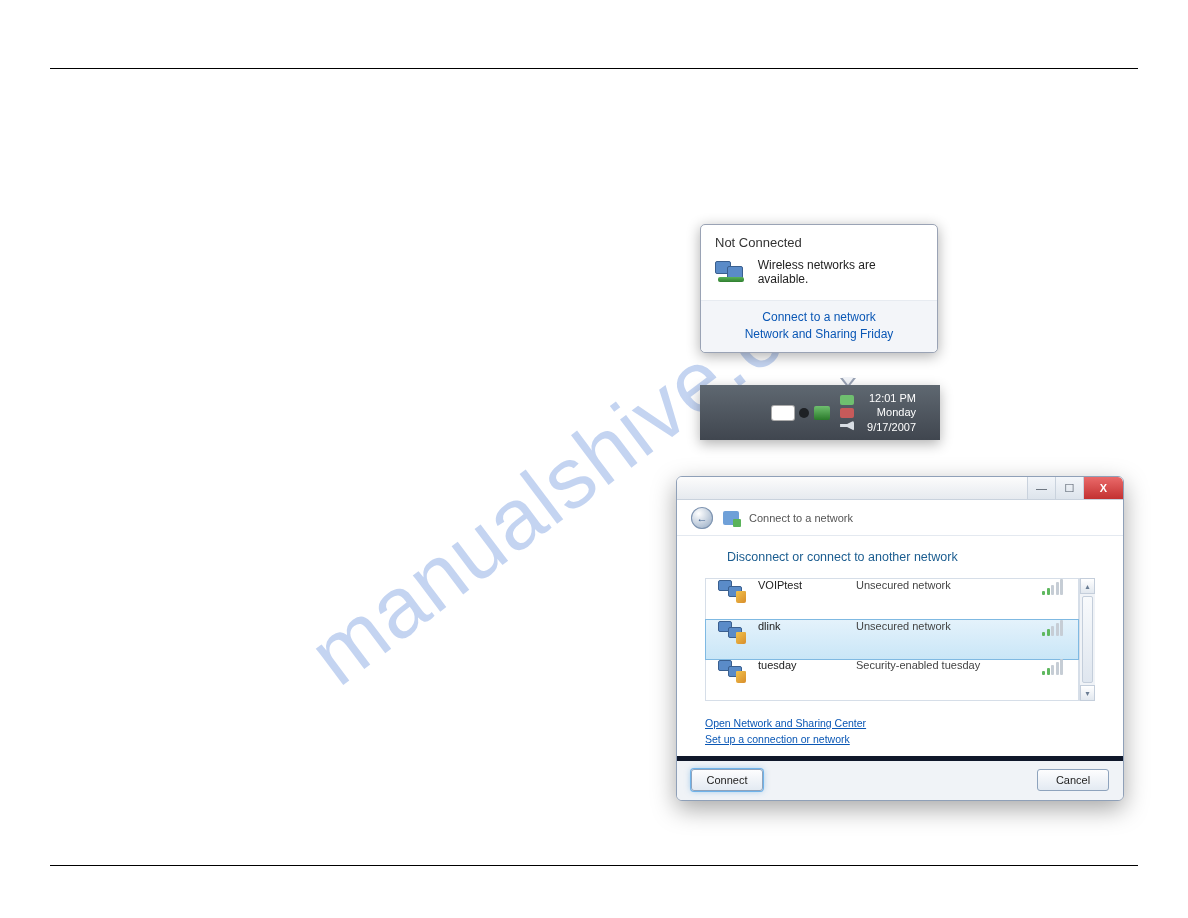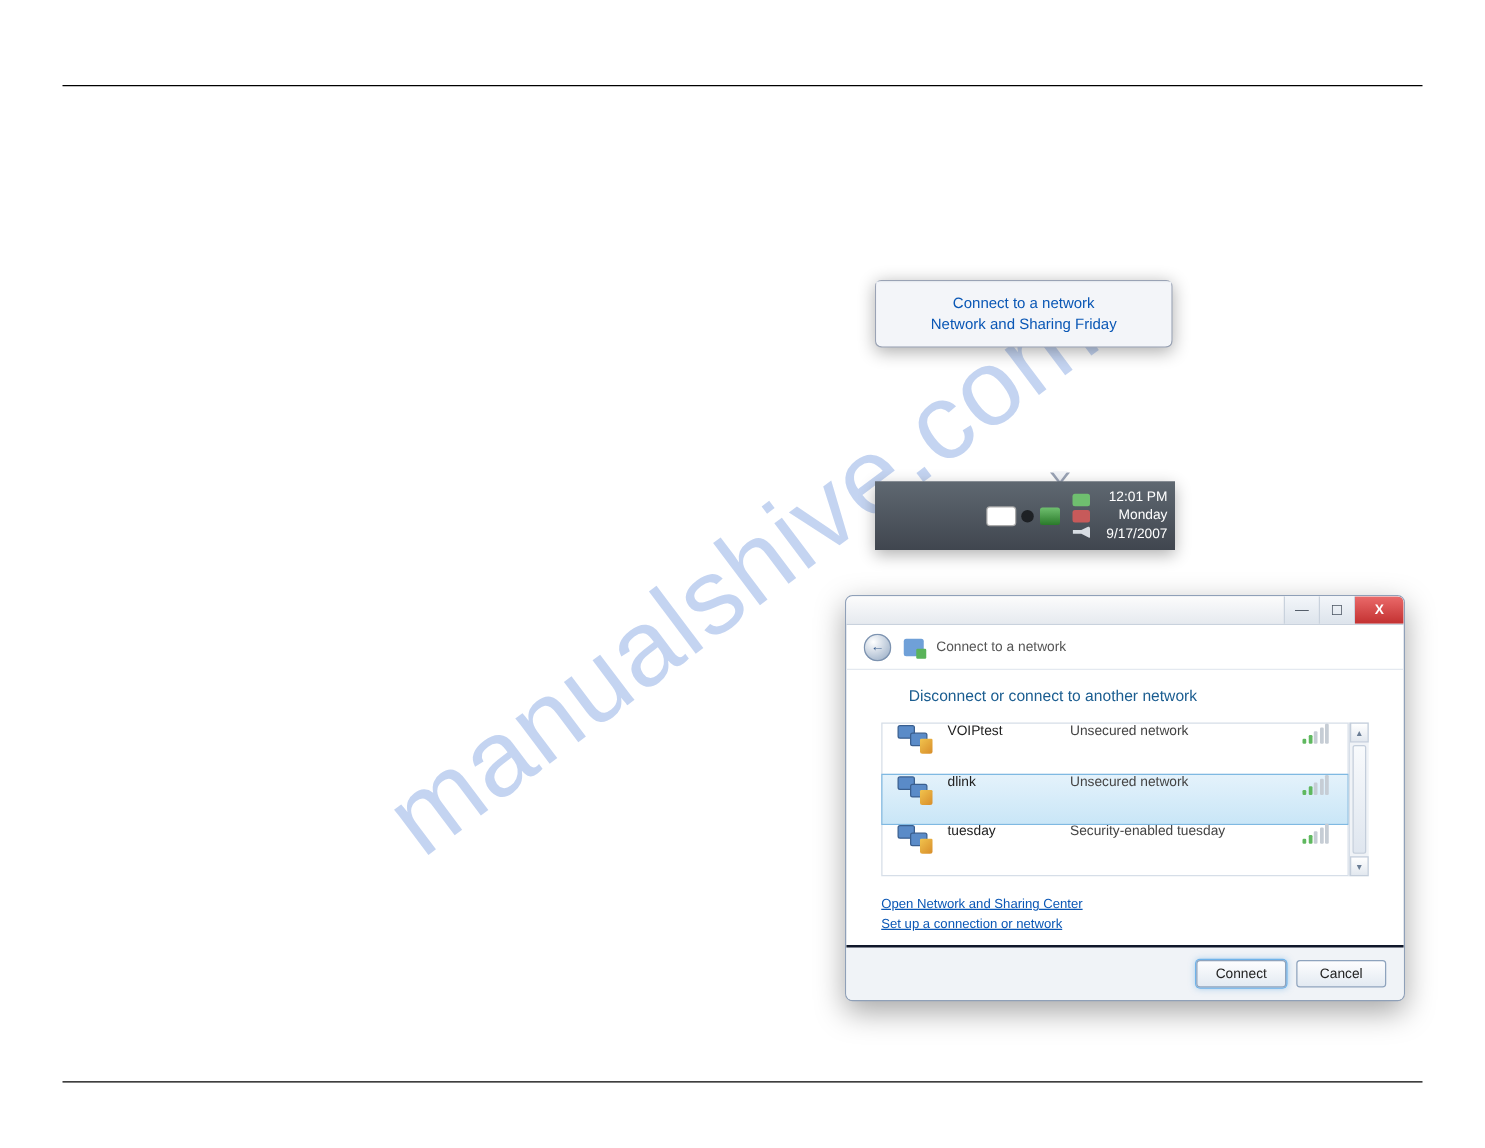--- a/index.html
+++ b/index.html
@@ -13,21 +13,21 @@
 .balloon-row { display:flex; align-items:center; gap:10px; }
 .bal-icon { width:34px; height:28px; position:relative; }
 .mon { position:absolute; width:16px; height:13px; background:#5a8bc8; border:1px solid #3a5f8f; border-radius:2px; }
 .mon.a { left:0; top:3px; } .mon.b { left:12px; top:8px; }
 .cable { position:absolute; left:3px; top:19px; width:26px; height:5px; background:linear-gradient(#5ab35a,#2f7f2f); border-radius:2px; }
 .balloon-msg { font-size:12px; color:#222; }
 .balloon-links { border-top:1px solid #e7ebf1; background:#f3f5f9; text-align:center; padding:8px 0; border-radius:0 0 5px 5px; }
 .balloon-links a { display:block; font-size:12px; color:#0a57b5; text-decoration:none; line-height:1.45; }
 .pointer { position:absolute; left:840px; top:378px; width:0; height:0; border-left:8px solid transparent; border-right:8px solid transparent; border-top:10px solid #9aa3b5; }
 .pointer::after { content:""; position:absolute; left:-6px; top:-11px; border-left:6px solid transparent; border-right:6px solid transparent; border-top:8px solid #f3f5f9; }
-.taskbar { position:absolute; left:700px; top:385px; width:240px; height:55px; background:linear-gradient(#5f6871,#40464f); display:flex; align-items:center; justify-content:flex-end; padding:0 6px; color:#fff; font-size:11px; box-shadow:0 4px 12px rgba(0,0,0,.3); }
+.taskbar { position:absolute; left:700px; top:385px; width:240px; height:55px; background:linear-gradient(#5f6871,#40464f); display:flex; align-items:center; justify-content:flex-end; padding:0 24px; color:#fff; font-size:11px; box-shadow:0 4px 12px rgba(0,0,0,.3); }
 .tray-icons { display:flex; align-items:center; gap:5px; }
 .ti { width:16px; height:14px; border-radius:2px; }
 .ti.batt { width:22px; background:#fff; box-shadow:0 0 0 1px #aaa; }
 .ti.plug { width:10px; height:10px; background:#1e2125; border-radius:50%; }
 .ti.shield { background:linear-gradient(#6fbf6f,#2a7a2a); }
 .ti.net3 { background:#c75a5a; }
 .ti.vol { width:10px; height:10px; background:#d8dde3; clip-path:polygon(0 35%,50% 35%,100% 0,100% 100%,50% 65%,0 65%); }
 .mini-col { display:flex; flex-direction:column; gap:3px; margin:0 5px; }
 .mini-col .ti { width:14px; height:10px; }
 .mini-col .ti.g { background:#6fbf6f; }
@@ -60,33 +60,44 @@
 .sig { width:24px; height:16px; display:flex; align-items:flex-end; gap:1.5px; margin-right:2px; }
 .sig span { width:3px; background:#c6cdd5; border-radius:1px; }
 .sig span:nth-child(1){height:4px} .sig span:nth-child(2){height:7px} .sig span:nth-child(3){height:10px} .sig span:nth-child(4){height:13px} .sig span:nth-child(5){height:16px}
 .sig .on { background:#5fb85f; }
 .scroll { position:absolute; right:0; top:0; bottom:0; width:16px; background:#f0f3f7; border-left:1px solid #d6dee8; display:flex; flex-direction:column; }
 .scroll .sbtn { height:16px; background:linear-gradient(#fff,#e2e8ef); border:1px solid #c4cedb; margin:0; font-size:8px; color:#6a7d94; display:flex; align-items:center; justify-content:center; }
 .scroll .thumb { flex:1; margin:2px; background:linear-gradient(#f8fafc,#dfe6ef); border:1px solid #c4cedb; border-radius:2px; }
 .net-list-wrap { position:relative; padding-right:16px; }
 .links2 { margin-top:14px; font-size:10.5px; }
 .links2 a { display:block; color:#0a57b5; text-decoration:underline; line-height:1.55; }
-.dlg-footer { height:44px; background:#f0f3f7; border-top:2px solid #0f172a; display:flex; align-items:center; justify-content:flex-end; gap:8px; padding:0 14px; }
+.dlg-footer { height:44px; background:#f0f3f7; border-top:5px solid #0f172a; display:flex; align-items:center; justify-content:space-between; gap:8px; padding:0 14px; }
 .btn { width:72px; height:22px; font-size:11px; border:1px solid #8ea3bd; border-radius:3px; background:linear-gradient(#fdfdfe,#e3eaf2); color:#222; }
 .btn.primary { box-shadow:0 0 0 1px #6fb3ea,0 0 6px rgba(60,150,220,.5); }
 .spacer { flex:1; }
 </style>
 </head>
 <body>
 
 <div class="rule top"></div>
 <div class="rule bottom"></div>
 <div class="watermark">manualshive.com</div>
 
 <div class="balloon">
+  <div class="balloon-top">
+    <div class="balloon-title">Not Connected</div>
+    <div class="balloon-row">
+      <div class="bal-icon">
+        <div class="mon a"></div>
+          <div class="mon b"></div>
+          <div class="cable"></div>
+      </div>
+      <div class="balloon-msg">Wireless networks are available.</div>
+    </div>
+  </div>
   <div class="balloon-links">
     <a href="#">Connect to a network</a>
     <a href="#">Network and Sharing Friday</a>
   </div>
 </div>
 <div class="pointer"></div>
 
 <div class="taskbar">
   <div class="tray-icons">
     <div class="ti batt"></div>

